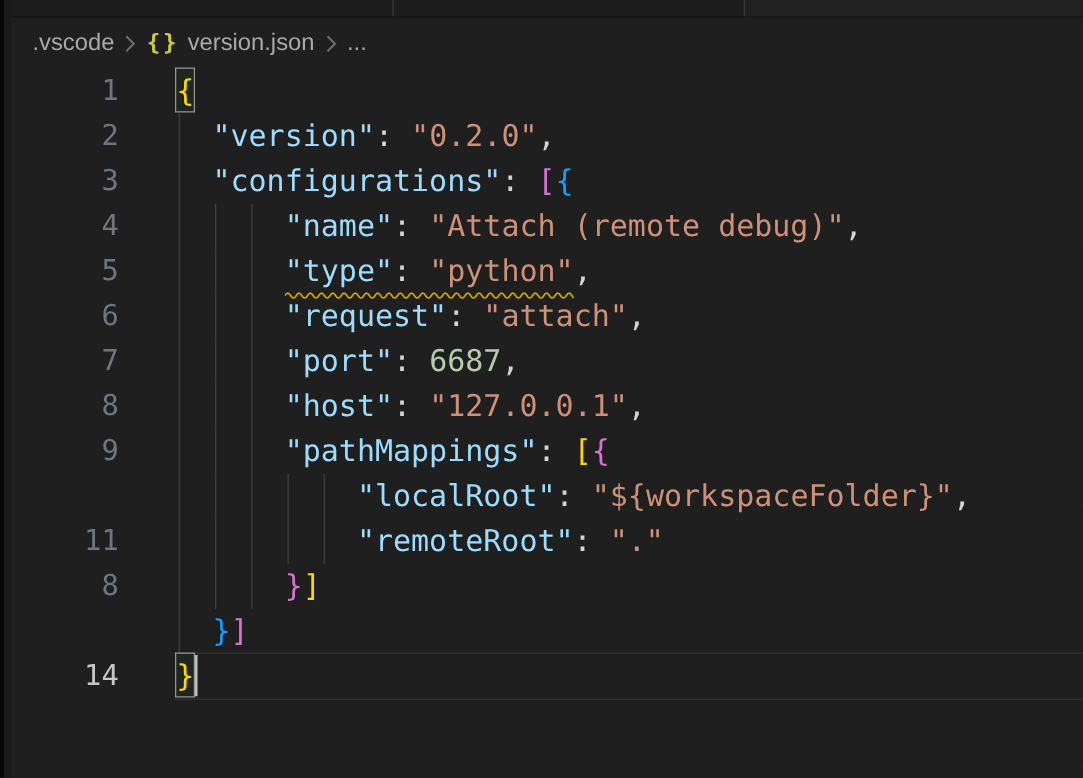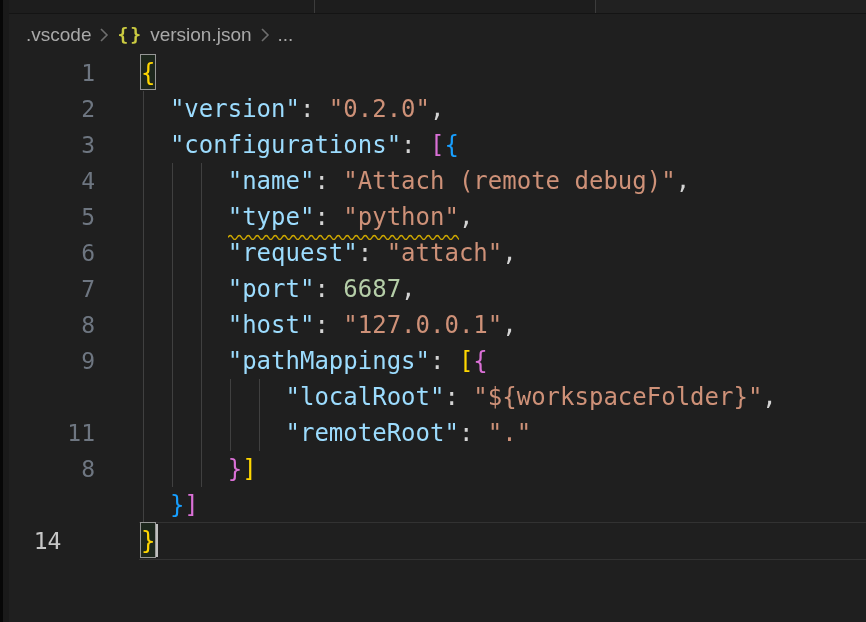--- a/index.html
+++ b/index.html
@@ -32,21 +32,21 @@
     color:var(--json-icon,#cbcb41);letter-spacing:2px;margin-right:7px;
   }
   
   .editor{position:absolute;top:55px;left:0;right:0;bottom:0;}
   .line{position:relative;height:36px;}
   .lnum{
     position:absolute;left:0;top:0;width:95px;height:36px;line-height:36px;
     text-align:right;font-family:"DejaVu Sans Mono",monospace;font-size:23px;
     color:var(--gutter-fg,#6e7681);
   }
-  .line.current .lnum{color:var(--gutter-active-fg,#c6c6c6);text-align:center;}
+  .line.current .lnum{color:var(--gutter-active-fg,#c6c6c6);}
   .codeseg{
     position:absolute;left:141px;top:0;height:36px;line-height:36px;
     font-family:"DejaVu Sans Mono",monospace;font-size:24px;white-space:pre;
     color:#d4d4d4;
   }
   .tok-key{color:var(--key,#9cdcfe);}
   .tok-string{color:var(--string,#ce9178);}
   .tok-number{color:var(--number,#b5cea8);}
   .tok-punct{color:var(--punct,#d4d4d4);}
   .tok-b1{color:var(--b1,#ffd700);}

